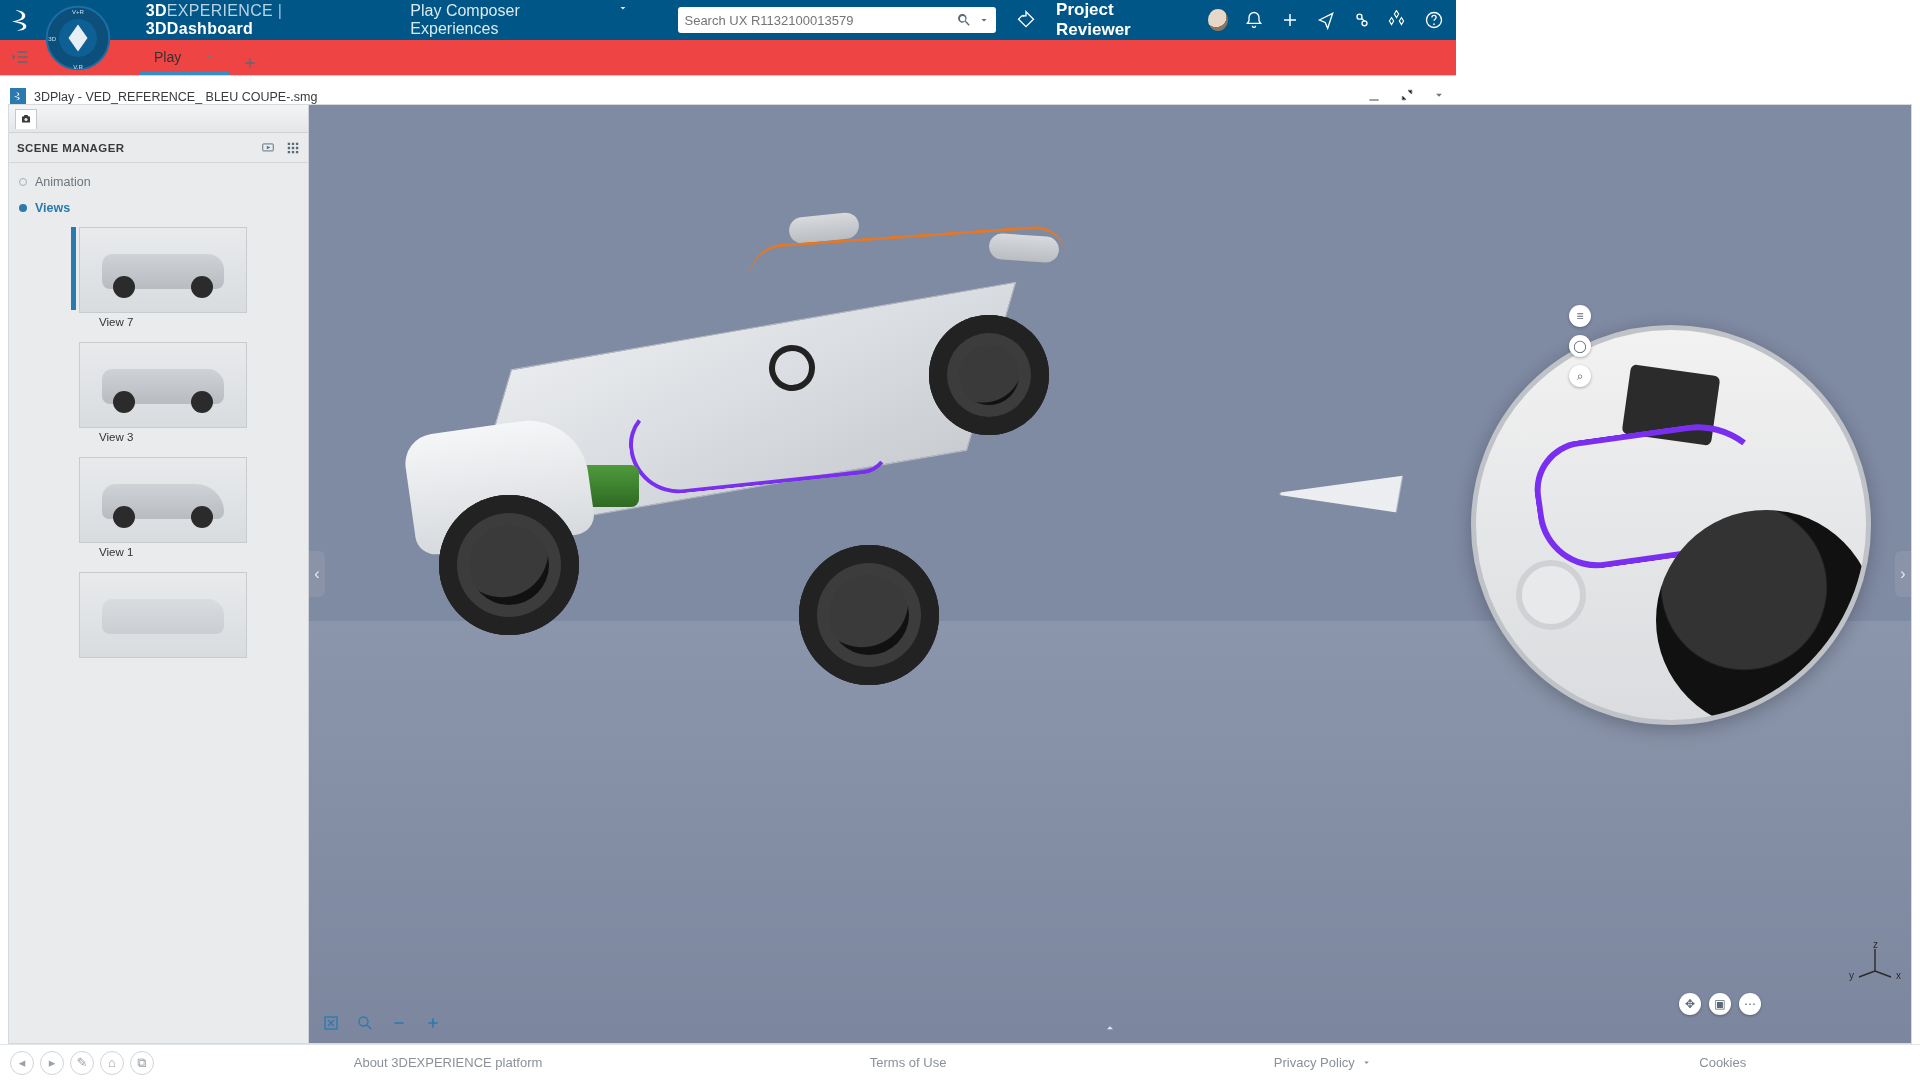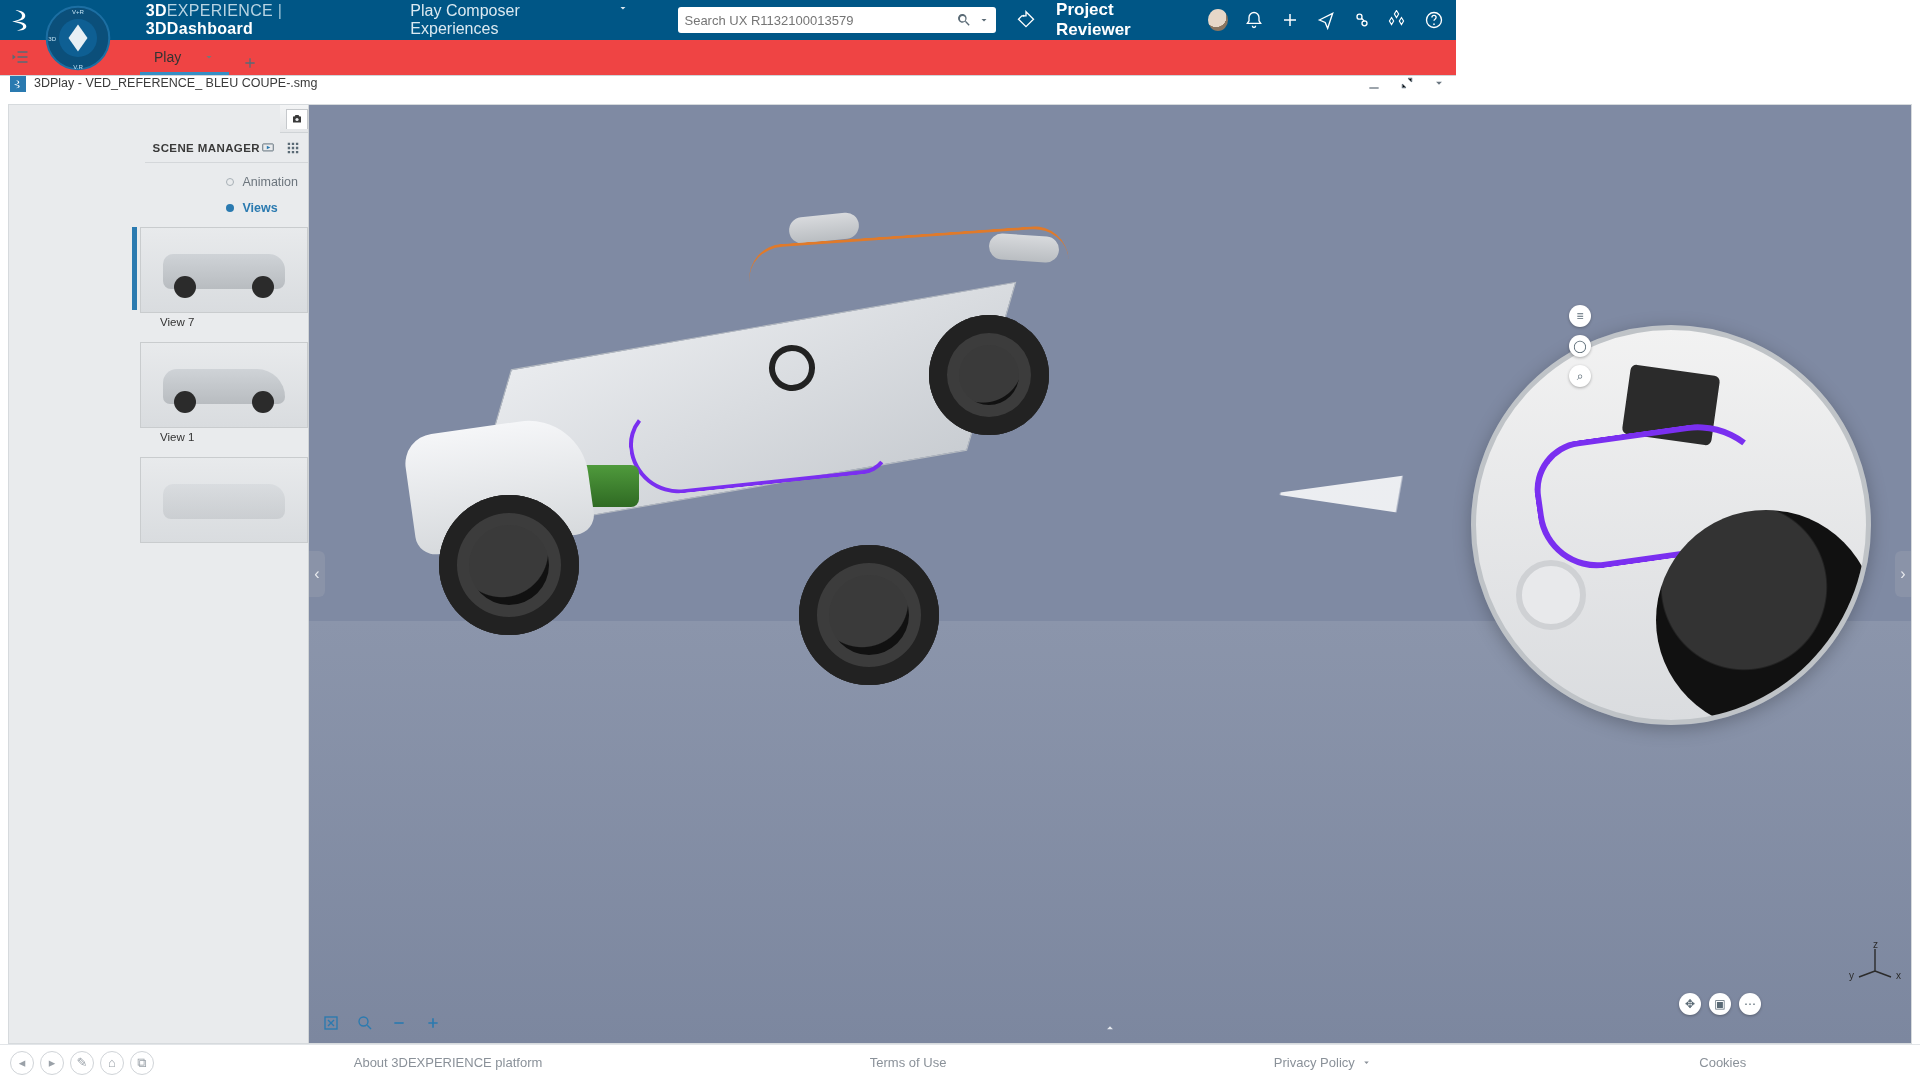--- a/index.html
+++ b/index.html
@@ -25,28 +25,28 @@
 
 
 .tabstrip { height:36px; border-bottom:1px solid #d0d4d8; display:flex; align-items:flex-end; padding-left:4px; position:relative; background:#ef4444; }
 .menu-ico { width:32px; height:32px; display:flex; align-items:center; justify-content:center; color:#5a6a75; cursor:pointer; margin-bottom:2px; }
 .tabspace { width:104px; }
 .tab { height:34px; display:flex; align-items:center; gap:22px; padding:0 14px; font-size:14px; color:#333; border-bottom:3px solid #368ec4; cursor:pointer; }
 .tab .chev { color:#777; }
 .addtab { width:30px; display:flex; align-items:center; justify-content:center; color:#5a6a75; cursor:pointer; margin-left:6px; margin-bottom:4px; }
 
 
-.widgethdr { height:28px; display:flex; align-items:flex-start; padding:0 10px; gap:8px; font-size:12.5px; color:#3a3a3a; background:#fff; }
+.widgethdr { height:28px; display:flex; align-items:flex-end; padding:0 10px; gap:8px; font-size:12.5px; color:#3a3a3a; background:#fff; }
 .widgethdr .wico { width:16px; height:16px; background:#2a7ab0; display:flex; align-items:center; justify-content:center; color:#fff; font-size:10px; }
 .widgethdr .trail { margin-left:auto; display:flex; gap:18px; color:#6a7680; }
 .widgethdr .trail span { cursor:pointer; }
 
 
 .main { position:absolute; top:104px; bottom:36px; left:8px; right:8px; display:flex; border:1px solid #d6dadd; }
-.sidepanel { width:300px; background:#e9ebed; border-right:1px solid #cfd3d6; display:flex; flex-direction:column;align-items:flex-end; }
+.sidepanel { width:300px; background:#e9ebed; border-right:1px solid #cfd3d6; display:flex; flex-direction:column; }
 .sp-tabs { height:28px; background:linear-gradient(#f3f4f5,#e4e6e8); border-bottom:1px solid #cfd3d6; display:flex; align-items:center; padding-left:6px; }
 .sp-tabs .camera { width:22px; height:20px; background:#fff; border:1px solid #c6c9cc; border-bottom:none; display:flex; align-items:center; justify-content:center; color:#3a3a3a; }
 .sp-title { height:30px; display:flex; align-items:center; padding:0 8px; font-size:11.5px; font-weight:700; color:#3a3a3a; letter-spacing:.4px; border-bottom:1px solid #d4d7da; }
 .sp-title .tricons { margin-left:auto; display:flex; gap:10px; color:#5a6a75; }
 .treelist { padding:6px 0 0 0; overflow:hidden; }
 .treeitem { height:26px; display:flex; align-items:center; gap:8px; padding:0 10px; font-size:12.5px; cursor:pointer; }
 .treeitem .dot { width:8px; height:8px; border-radius:50%; }
 .treeitem.muted { color:#6c757d; }
 .treeitem.muted .dot { border:1px solid #a8b0b6; }
 .treeitem.active { color:#2a7ab0; font-weight:600; }
@@ -289,20 +289,30 @@
     <div class="thumbs">
       <div class="thumb selected">
         <div class="img">
             <div class="car-sk">
               <div class="body"></div>
               <div class="w1"></div>
               <div class="w2"></div>
             </div>
           </div>
         <div class="cap">View 7</div>
+      </div>
+      <div class="thumb">
+        <div class="img">
+            <div class="car-sk">
+              <div class="body"></div>
+              <div class="w1"></div>
+              <div class="w2"></div>
+            </div>
+          </div>
+        <div class="cap">View 3</div>
       </div>
       <div class="thumb">
         <div class="img">
             <div class="car-sk">
               <div class="body" style="border-radius:20px 40px 10px 10px"></div>
               <div class="w1"></div>
               <div class="w2"></div>
             </div>
           </div>
         <div class="cap">View 1</div>

